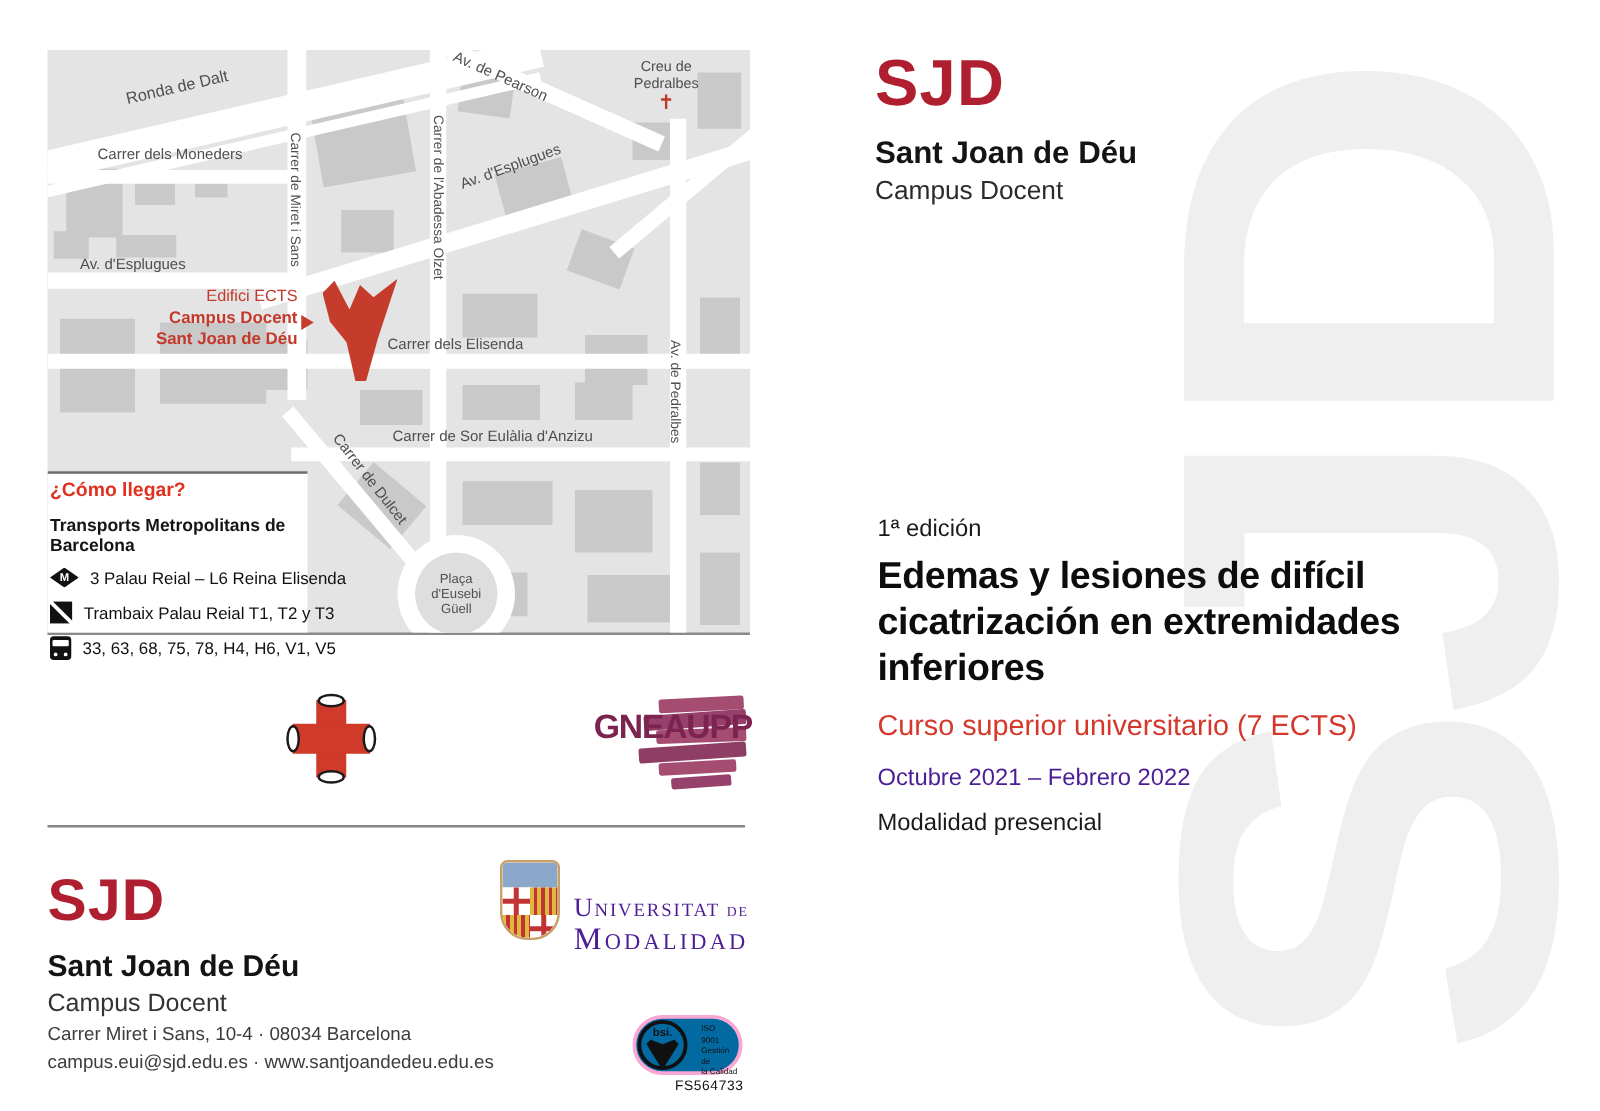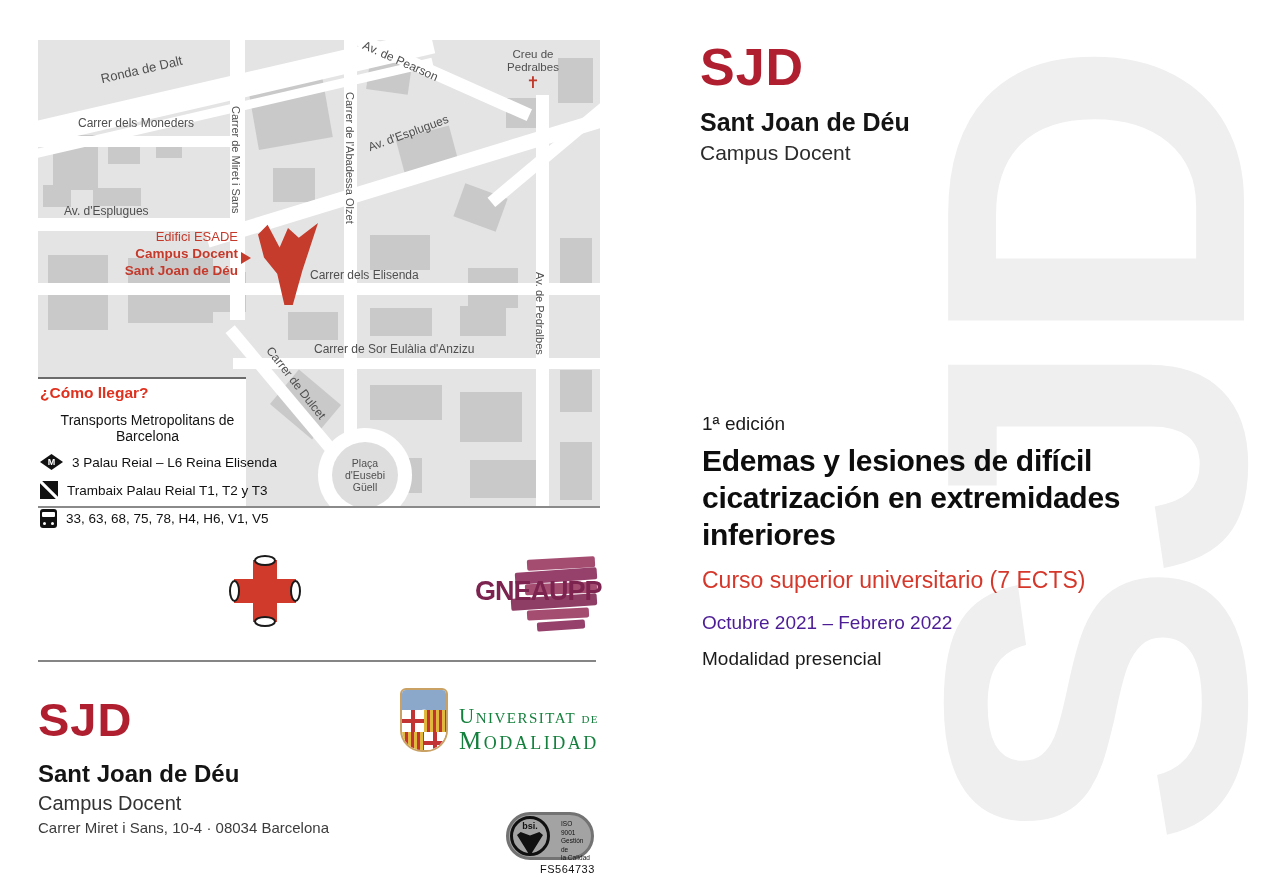--- a/index.html
+++ b/index.html
@@ -33,21 +33,21 @@
     border-top:6px solid transparent; border-bottom:6px solid transparent; border-left:10px solid #c53b2c; }
   .marker-text { position:absolute; left:58px; top:188px; width:142px; text-align:right;
     color:#c5392b; font-size:13px; line-height:17px; }
   .marker-text .b { font-weight:bold; font-size:13.5px; }
   .map-infobox { position:absolute; left:0; top:337px; width:208px; height:131px;
     background:#ffffff; border-top:2px solid #6b6b6b; }
 
   
   .transport { left:40px; top:384px; width:215px; z-index:2; }
   .transport-title { color:#e0301e; font-weight:bold; font-size:15.5px; }
-  .transport-sub { color:#141414; font-weight:normal; font-size:14px; margin-top:10px;text-align:center; }
+  .transport-sub { color:#141414; font-weight:bold; font-size:14px; margin-top:10px; }
   .transport-row { display:flex; align-items:center; gap:9px; margin-top:8px; height:20px; }
   .transport-row .txt { font-size:13.5px; color:#111; white-space:nowrap; }
   .ico-metro { width:23px; height:16px; background:#111; flex:0 0 auto;
     clip-path:polygon(50% 0,100% 50%,50% 100%,0 50%); display:flex; align-items:center; justify-content:center;
     color:#fff; font-size:9px; font-weight:bold; }
   .ico-tram { width:18px; height:18px; position:relative; flex:0 0 auto; }
   .ico-tram i { position:absolute; inset:0; background:#111; display:block; }
   .ico-tram .t1 { clip-path:polygon(12% 0, 100% 0, 100% 88%); }
   .ico-tram .t2 { clip-path:polygon(0 12%, 88% 100%, 0 100%); }
   .ico-bus { width:17px; height:19px; background:#111; border-radius:3px; position:relative; flex:0 0 auto; }
@@ -72,21 +72,21 @@
   .aeevh-cross .hb { position:absolute; left:0; top:19px; width:62px; height:24px; background:#d03a2b; }
   .aeevh-cross .tip { position:absolute; background:#fff; border:2px solid #1a1a1a; border-radius:50%; }
   .aeevh-cross .tt { left:20px; top:-5px; width:22px; height:11px; }
   .aeevh-cross .tb { left:20px; top:56px; width:22px; height:11px; }
   .aeevh-cross .tl { left:-5px; top:20px; width:11px; height:22px; }
   .aeevh-cross .tr { left:56px; top:20px; width:11px; height:22px; }
   .aeevh-text { position:absolute; left:78px; top:2px; font-weight:bold; font-size:13px;
     line-height:16.5px; letter-spacing:-0.3px; color:#111; }
   .gneaupp { position:absolute; left:437px; top:18px; width:128px; height:80px; }
   .gneaupp .stroke { position:absolute; border-radius:2px; }
-  .gneaupp-word { position:absolute; left:0; top:16px; font-size:27px; font-weight:bold;
+  .gneaupp-word { position:absolute; left:0; top:6px; font-size:27px; font-weight:bold;
     color:#7c2350; letter-spacing:-1px; z-index:2; }
 
   .divider { left:38px; top:660px; width:558px; height:2px; background:#858585; z-index:1; }
 
   
   .sjd-block { z-index:1; }
   .sjd-acronym { color:#b01f2f; font-weight:bold; }
   .sjd-bottom { left:38px; top:694px; }
   .sjd-bottom .sjd-acronym { font-size:47px; line-height:52px; letter-spacing:1px; }
   .sjd-bottom .sjd-name { font-size:24px; font-weight:bold; color:#141414; margin-top:14px; }
@@ -100,29 +100,29 @@
     background-image:radial-gradient(circle at 50% 120%, #e8eef6 0 4px, transparent 5px); }
   .ub-shield .q { position:absolute; width:50%; height:22px; }
   .q-cross { background:
       linear-gradient(#fff,#fff);
   }
   .q-cross::before { content:""; position:absolute; left:40%; top:0; width:20%; height:100%; background:#c23434; }
   .q-cross::after  { content:""; position:absolute; top:40%; left:0; height:20%; width:100%; background:#c23434; }
   .q-stripes { background:repeating-linear-gradient(90deg,#e0b83e 0 3px,#c23434 3px 6px); }
   .ub-q1 { left:0; top:20px; } .ub-q2 { right:0; top:20px; }
   .ub-q3 { left:0; top:42px; } .ub-q4 { right:0; top:42px; }
-  .ub-text { margin-top:18px; color:#15803d; }
+  .ub-text { margin-top:28px; color:#4c1d95; }
   .ub-line1 { font-variant:small-caps; font-size:21px; letter-spacing:1.5px; line-height:20px; }
   .ub-line1 .de { font-size:15px; }
   .ub-line2 { font-variant:small-caps; font-size:25px; letter-spacing:2.5px; line-height:26px; }
 
   
   .address { left:38px; top:817px; font-size:15px; color:#3c3c3c; line-height:22px; z-index:1; }
   .iso { left:506px; top:812px; width:90px; z-index:1; color:#111; }
-  .iso-pill { position:relative; width:88px; height:48px; border:3px solid #737373; border-radius:24px; background:#a3a3a3; }
+  .iso-pill { position:relative; width:88px; height:48px; border:3px solid #f9a8d4; border-radius:24px; background:#0369a1; }
   .iso-circle { position:absolute; left:1px; top:1px; width:40px; height:40px; border:3px solid #101010;
     border-radius:50%; text-align:center; }
   .iso-bsi { font-size:9px; font-weight:bold; line-height:10px; margin-top:2px; }
   .iso-heart { position:absolute; left:4px; top:12px; width:26px; height:22px; background:#101010;
     clip-path:polygon(0 18%,14% 4%,50% 20%,86% 4%,100% 18%,57% 100%,43% 100%); }
   .iso-lines { position:absolute; left:52px; top:5px; font-size:6.5px; line-height:8.5px; }
   .iso-number { position:absolute; left:34px; top:51px; font-size:11px; letter-spacing:0.5px; }
 
   
   .rp { z-index:1; }
@@ -212,21 +212,21 @@
 
   <div class="creu">
     <div>Creu de</div>
     <div>Pedralbes</div>
     <div class="cross">✝</div>
   </div>
 
   <div class="marker-shape"></div>
   <div class="marker-pointer"></div>
   <div class="marker-text">
-    <div>Edifici ESADE</div>
+    <div>Edifici ECTS</div>
     <div class="b">Campus Docent</div>
     <div class="b">Sant Joan de Déu</div>
   </div>
 </div>
 
 <div class="abs transport">
   <div class="transport-title">¿Cómo llegar?</div>
   <div class="transport-sub">Transports Metropolitans de Barcelona</div>
   <div class="transport-row">
     <span class="ico-metro">M</span>
@@ -295,20 +295,21 @@
   <div class="ub-text">
     <div class="ub-line1">
       <span>Universitat</span><span class="de"> de</span>
     </div>
     <div class="ub-line2">Modalidad</div>
   </div>
 </div>
 
 <div class="abs address">
   <div>Carrer Miret i Sans, 10-4 · 08034 Barcelona</div>
+  <div>campus.eui@sjd.edu.es · www.santjoandedeu.edu.es</div>
 </div>
 
 <div class="abs iso">
   <div class="iso-pill">
     <div class="iso-circle">
       <div class="iso-bsi">bsi.</div>
       <div class="iso-heart"></div>
     </div>
     <div class="iso-lines">
       <div>ISO</div>

